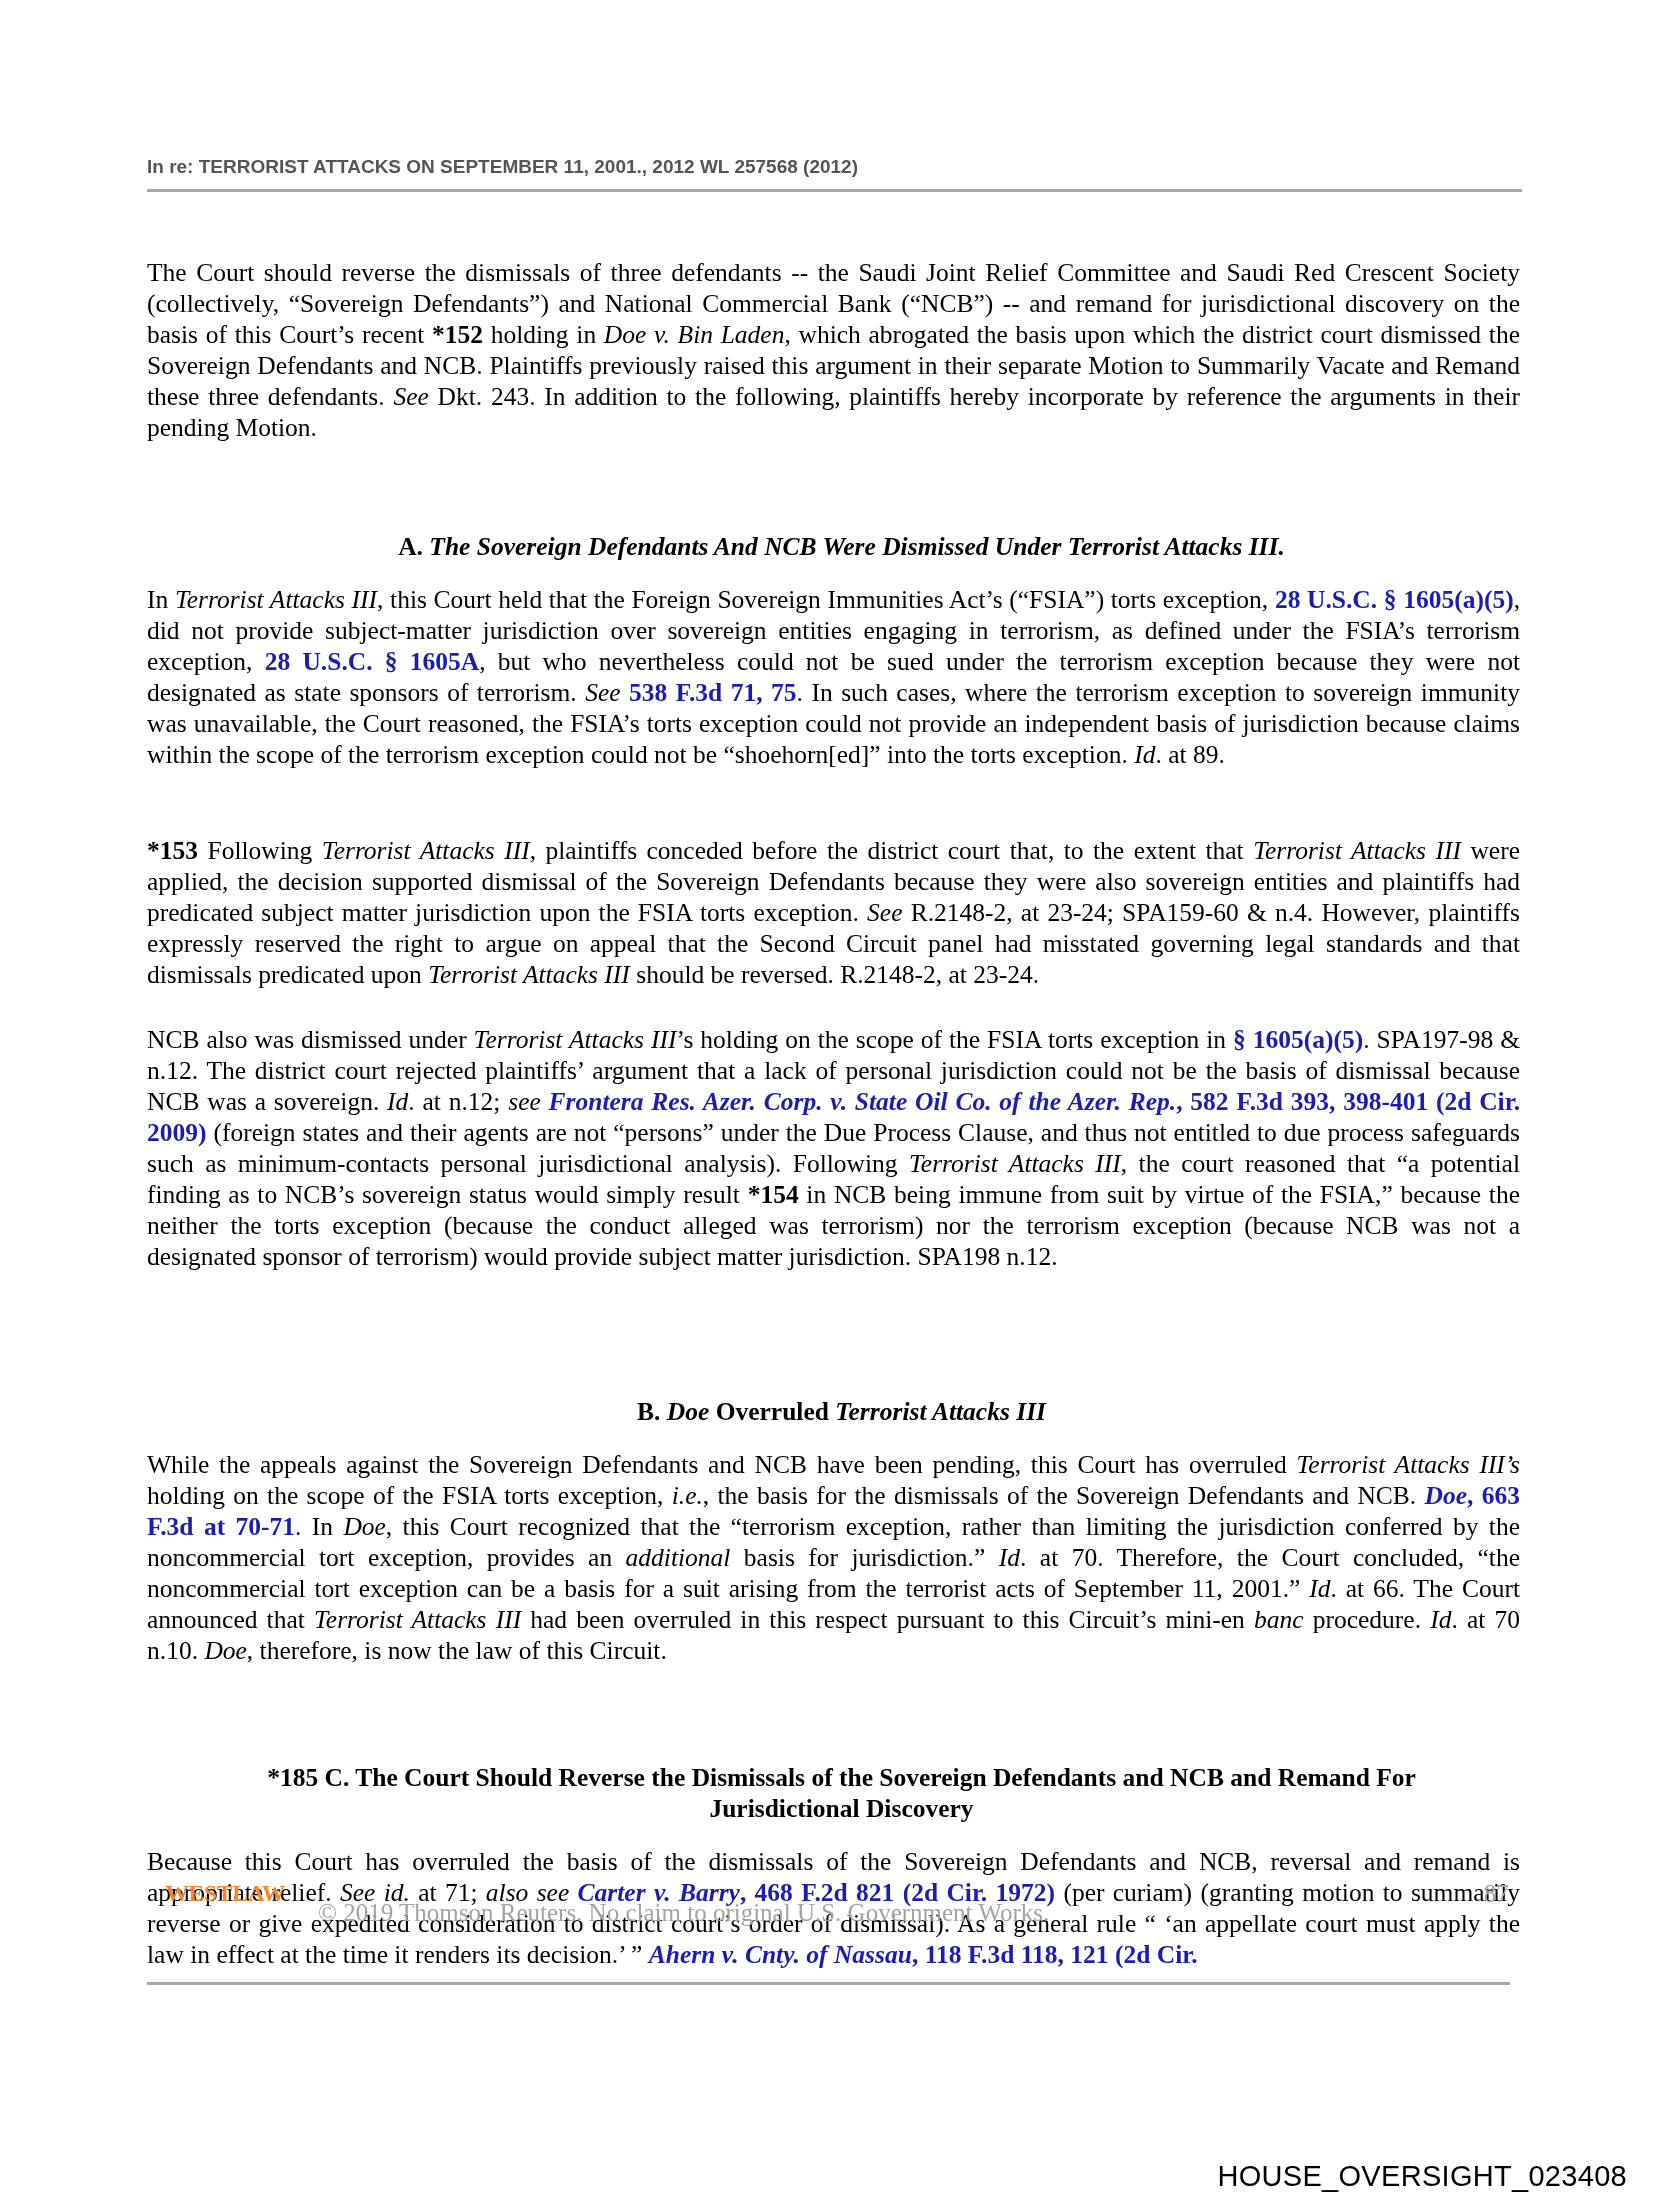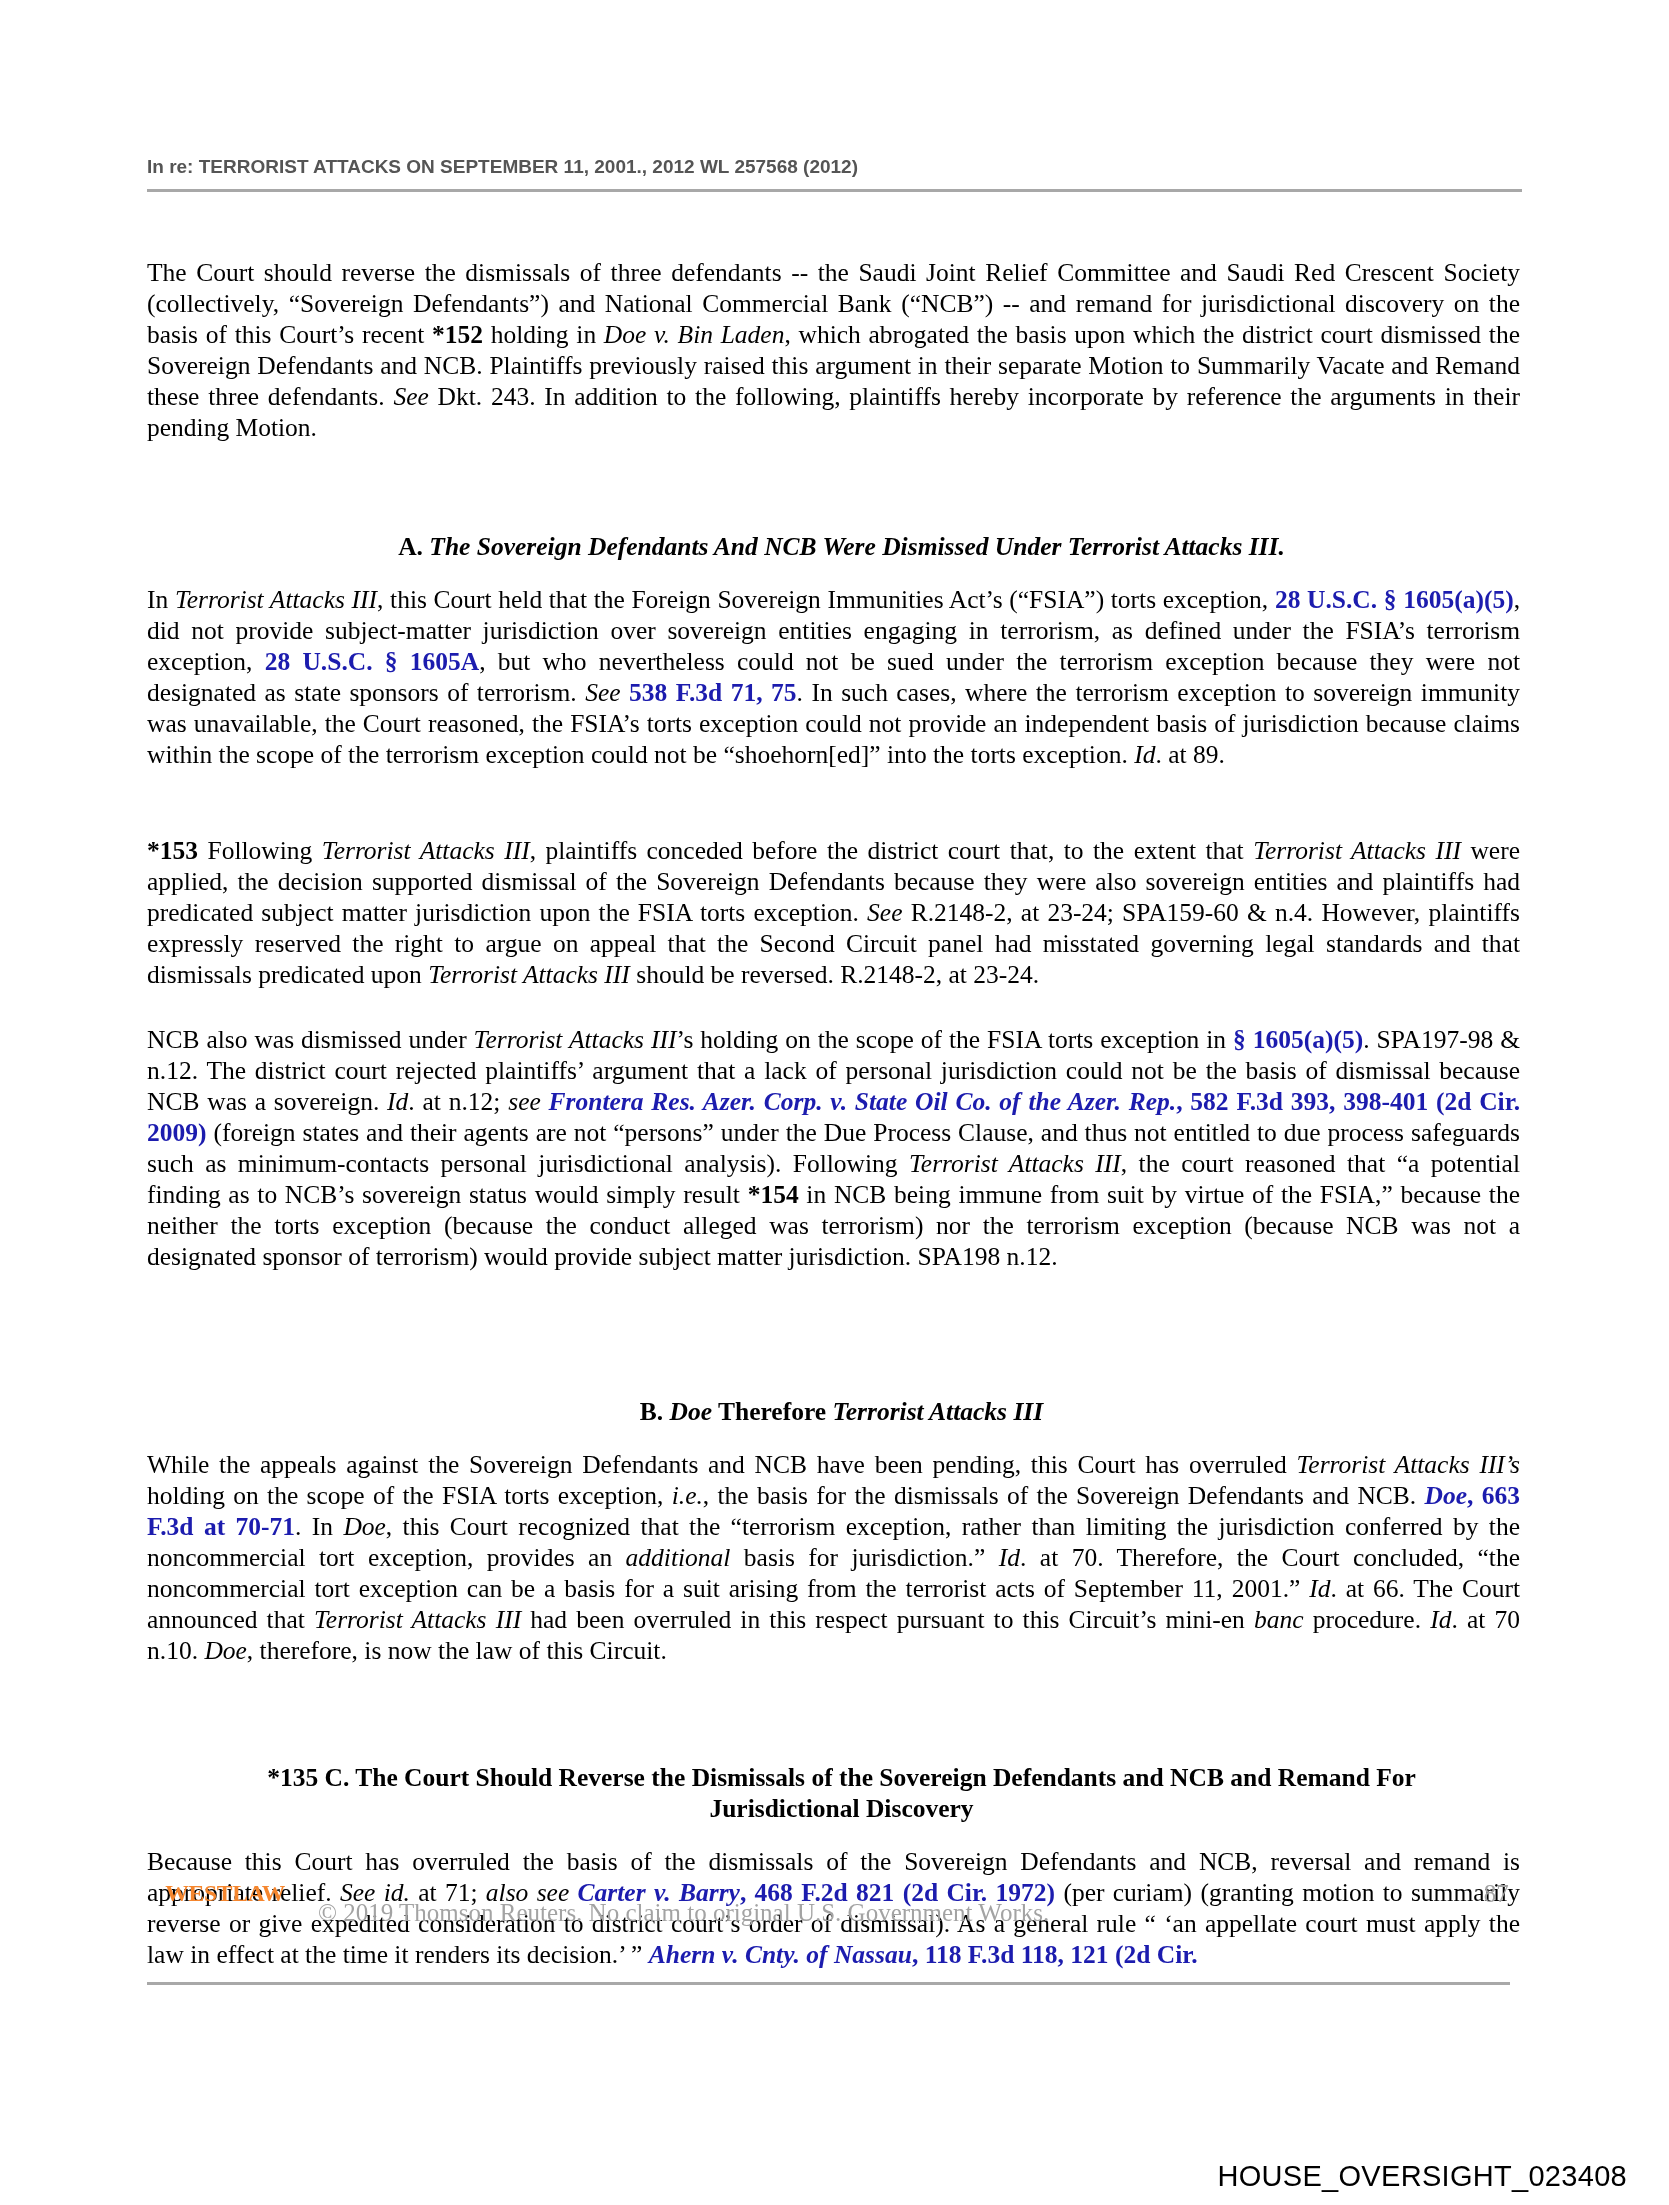--- a/index.html
+++ b/index.html
@@ -39,26 +39,26 @@
 <div class="header-rule"></div>
 
 <div class="block" style="top:257px;"><span>The Court should reverse the dismissals of three defendants -- the Saudi Joint Relief Committee and Saudi Red Crescent Society (collectively, “Sovereign Defendants”) and National Commercial Bank (“NCB”) -- and remand for jurisdictional discovery on the basis of this Court’s recent </span><span class="bd">*152</span><span> holding in </span><span class="it">Doe v. Bin Laden</span><span>, which abrogated the basis upon which the district court dismissed the Sovereign Defendants and NCB. Plaintiffs previously raised this argument in their separate Motion to Summarily Vacate and Remand these three defendants. </span><span class="it">See</span><span> Dkt. 243. In addition to the following, plaintiffs hereby incorporate by reference the arguments in their pending Motion.</span></div>
 
 <div class="heading" style="top:531px;"><span class="bd">A. </span><span class="it">The Sovereign Defendants And NCB Were Dismissed Under Terrorist Attacks III.</span></div>
 
 <div class="block" style="top:584px;"><span>In </span><span class="it">Terrorist Attacks III</span><span>, this Court held that the Foreign Sovereign Immunities Act’s (“FSIA”) torts exception, </span><a class="lnk" href="#" style="color: rgb(28, 28, 174);">28 U.S.C. § 1605(a)(5)</a><span>, did not provide subject-matter jurisdiction over sovereign entities engaging in terrorism, as defined under the FSIA’s terrorism exception, </span><a class="lnk" href="#" style="color: rgb(28, 28, 174);">28 U.S.C. § 1605A</a><span>, but who nevertheless could not be sued under the terrorism exception because they were not designated as state sponsors of terrorism. </span><span class="it">See</span><span> </span><a class="lnk" href="#" style="color: rgb(28, 28, 174);">538 F.3d 71, 75</a><span>. In such cases, where the terrorism exception to sovereign immunity was unavailable, the Court reasoned, the FSIA’s torts exception could not provide an independent basis of jurisdiction because claims within the scope of the terrorism exception could not be “shoehorn[ed]” into the torts exception. </span><span class="it">Id</span><span>. at 89.</span></div>
 <div class="block" style="top:835px;"><span class="bd">*153</span><span> Following </span><span class="it">Terrorist Attacks III</span><span>, plaintiffs conceded before the district court that, to the extent that </span><span class="it">Terrorist Attacks III</span><span> were applied, the decision supported dismissal of the Sovereign Defendants because they were also sovereign entities and plaintiffs had predicated subject matter jurisdiction upon the FSIA torts exception. </span><span class="it">See</span><span> R.2148-2, at 23-24; SPA159-60 &amp; n.4. However, plaintiffs expressly reserved the right to argue on appeal that the Second Circuit panel had misstated governing legal standards and that dismissals predicated upon </span><span class="it">Terrorist Attacks III</span><span> should be reversed. R.2148-2, at 23-24.</span></div>
 <div class="block" style="top:1024px;"><span>NCB also was dismissed under </span><span class="it">Terrorist Attacks III</span><span>’s holding on the scope of the FSIA torts exception in </span><a class="lnk" href="#" style="color: rgb(28, 28, 174);">§ 1605(a)(5)</a><span>. SPA197-98 &amp; n.12. The district court rejected plaintiffs’ argument that a lack of personal jurisdiction could not be the basis of dismissal because NCB was a sovereign. </span><span class="it">Id</span><span>. at n.12; </span><span class="it">see</span><span> </span><a class="lnk it" href="#" style="color: rgb(28, 28, 174);">Frontera Res. Azer. Corp. v. State Oil Co. of the Azer. Rep.</a><a class="lnk" href="#" style="color: rgb(28, 28, 174);">, 582 F.3d 393, 398-401 (2d Cir. 2009)</a><span> (foreign states and their agents are not “persons” under the Due Process Clause, and thus not entitled to due process safeguards such as minimum-contacts personal jurisdictional analysis). Following </span><span class="it">Terrorist Attacks III</span><span>, the court reasoned that “a potential finding as to NCB’s sovereign status would simply result </span><span class="bd">*154</span><span> in NCB being immune from suit by virtue of the FSIA,” because the neither the torts exception (because the conduct alleged was terrorism) nor the terrorism exception (because NCB was not a designated sponsor of terrorism) would provide subject matter jurisdiction. SPA198 n.12.</span></div>
 
-<div class="heading" style="top:1396px;"><span class="bd">B. </span><span class="it">Doe</span><span class="bd"> Therefore </span><span class="it">Terrorist Attacks III</span></div>
+<div class="heading" style="top:1396px;"><span class="bd">B. </span><span class="it">Doe</span><span class="bd"> Overruled </span><span class="it">Terrorist Attacks III</span></div>
 
 <div class="block" style="top:1449px;"><span>While the appeals against the Sovereign Defendants and NCB have been pending, this Court has overruled </span><span class="it">Terrorist Attacks III’s</span><span> holding on the scope of the FSIA torts exception, </span><span class="it">i.e.</span><span>, the basis for the dismissals of the Sovereign Defendants and NCB. </span><a class="lnk it" href="#" style="color: rgb(28, 28, 174);">Doe</a><a class="lnk" href="#" style="color: rgb(28, 28, 174);">, 663 F.3d at 70-71</a><span>. In </span><span class="it">Doe</span><span>, this Court recognized that the “terrorism exception, rather than limiting the jurisdiction conferred by the noncommercial tort exception, provides an </span><span class="it">additional</span><span> basis for jurisdiction.” </span><span class="it">Id</span><span>. at 70. Therefore, the Court concluded, “the noncommercial tort exception can be a basis for a suit arising from the terrorist acts of September 11, 2001.” </span><span class="it">Id</span><span>. at 66. The Court announced that </span><span class="it">Terrorist Attacks III</span><span> had been overruled in this respect pursuant to this Circuit’s mini-en </span><span class="it">banc</span><span> procedure. </span><span class="it">Id</span><span>. at 70 n.10. </span><span class="it">Doe</span><span>, therefore, is now the law of this Circuit.</span></div>
 
 <div class="heading" style="top:1762px;">
-  <div>*135 C. The Court Should Reverse the Dismissals of the Sovereign Defendants and NCB and Remand For</div>
+  <div>*185 C. The Court Should Reverse the Dismissals of the Sovereign Defendants and NCB and Remand For</div>
   <div>Jurisdictional Discovery</div>
 </div>
 
 <div class="block" style="top:1846px;"><span>Because this Court has overruled the basis of the dismissals of the Sovereign Defendants and NCB, reversal and remand is appropriate relief. </span><span class="it">See id.</span><span> at 71; </span><span class="it">also see</span><span> </span><a class="lnk it" href="#" style="color: rgb(28, 28, 174);">Carter v. Barry</a><a class="lnk" href="#" style="color: rgb(28, 28, 174);">, 468 F.2d 821 (2d Cir. 1972)</a><span> (per curiam) (granting motion to summarily reverse or give expedited consideration to district court’s order of dismissal). As a general rule “ ‘an appellate court must apply the law in effect at the time it renders its decision.’ ” </span><a class="lnk it" href="#" style="color: rgb(28, 28, 174);">Ahern v. Cnty. of Nassau</a><a class="lnk" href="#" style="color: rgb(28, 28, 174);">, 118 F.3d 118, 121 (2d Cir.</a></div>
 
 <div class="footer-rule"></div>
 <div class="footer">
   <span class="brand">WESTLAW</span>
   <span class="copyright">© 2019 Thomson Reuters. No claim to original U.S. Government Works.</span>
   <span class="pageno">87</span>

